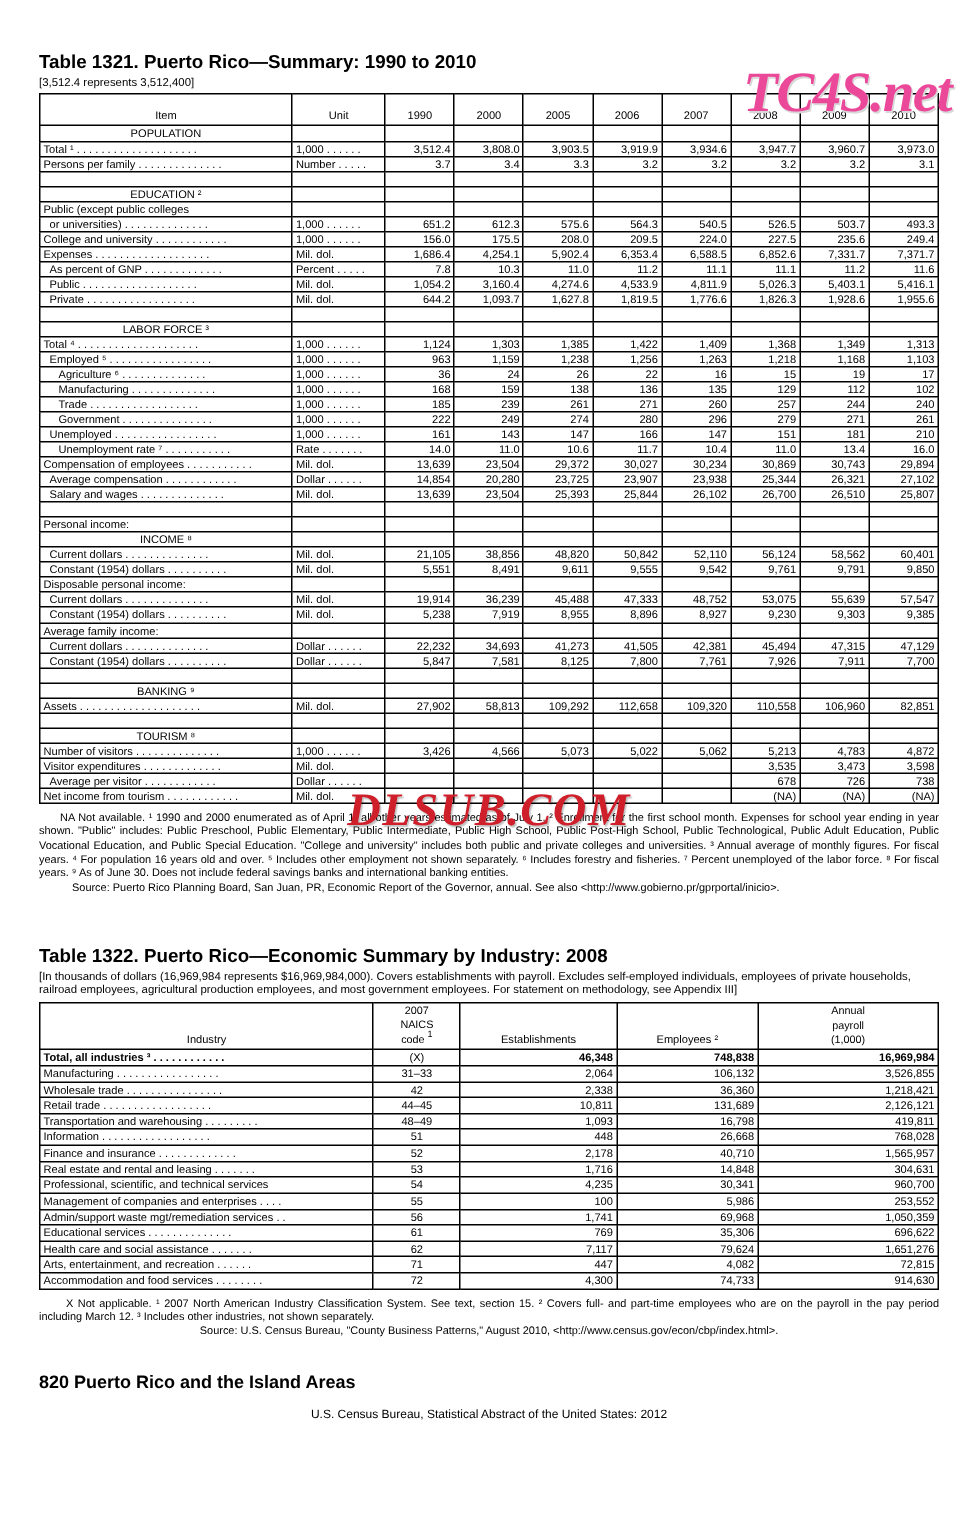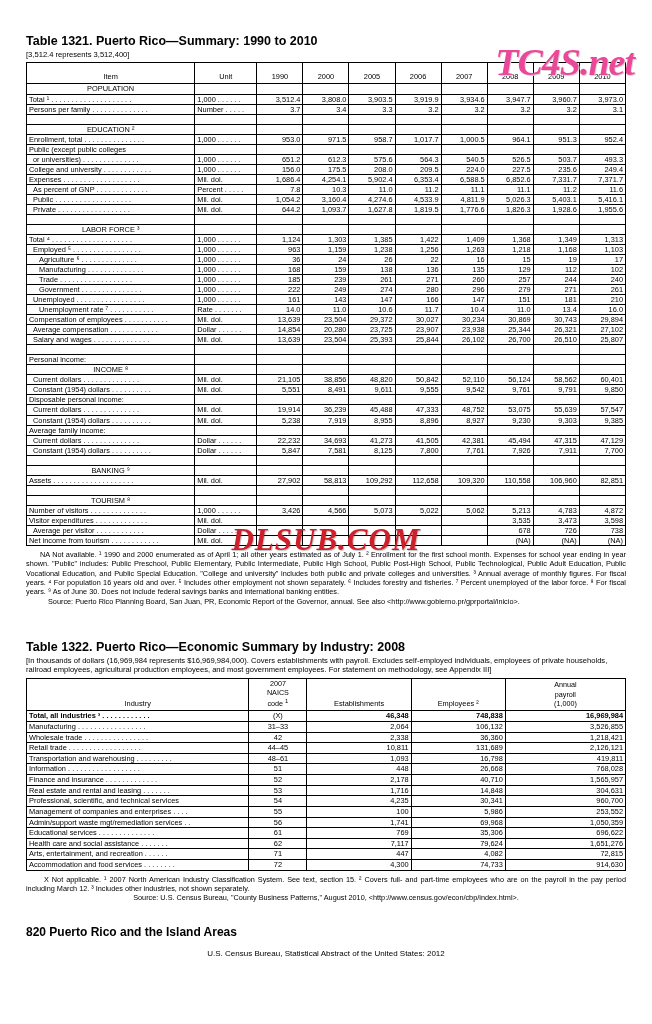--- a/index.html
+++ b/index.html
@@ -207,32 +207,20 @@
           <td class="num"></td>
           <td class="num"></td>
           <td class="num"></td>
           <td class="num"></td>
           <td class="num"></td>
           <td class="num"></td>
           <td class="num"></td>
           <td class="num"></td>
         </tr>
         <tr>
-          <td class="item ">Enrollment, total . . . . . . . . . . . . . . . </td>
-          <td class="item">1,000 . . . . . .</td>
-          <td class="num">953.0</td>
-          <td class="num">971.5</td>
-          <td class="num">958.7</td>
-          <td class="num">1,017.7</td>
-          <td class="num">1,000.5</td>
-          <td class="num">964.1</td>
-          <td class="num">951.3</td>
-          <td class="num">952.4</td>
-        </tr>
-        <tr>
           <td class="item ">Public (except public colleges</td>
           <td class="item"></td>
           <td class="num"></td>
           <td class="num"></td>
           <td class="num"></td>
           <td class="num"></td>
           <td class="num"></td>
           <td class="num"></td>
           <td class="num"></td>
           <td class="num"></td>
@@ -763,21 +751,21 @@
         </tr>
         <tr>
           <td>Retail trade . . . . . . . . . . . . . . . . . . </td>
           <td class="ctr">44–45</td>
           <td class="num">10,811</td>
           <td class="num">131,689</td>
           <td class="num">2,126,121</td>
         </tr>
         <tr>
           <td>Transportation and warehousing . . . . . . . . . </td>
-          <td class="ctr">48–61</td>
+          <td class="ctr">48–49</td>
           <td class="num">1,093</td>
           <td class="num">16,798</td>
           <td class="num">419,811</td>
         </tr>
         <tr>
           <td>Information . . . . . . . . . . . . . . . . . . </td>
           <td class="ctr">51</td>
           <td class="num">448</td>
           <td class="num">26,668</td>
           <td class="num">768,028</td>

